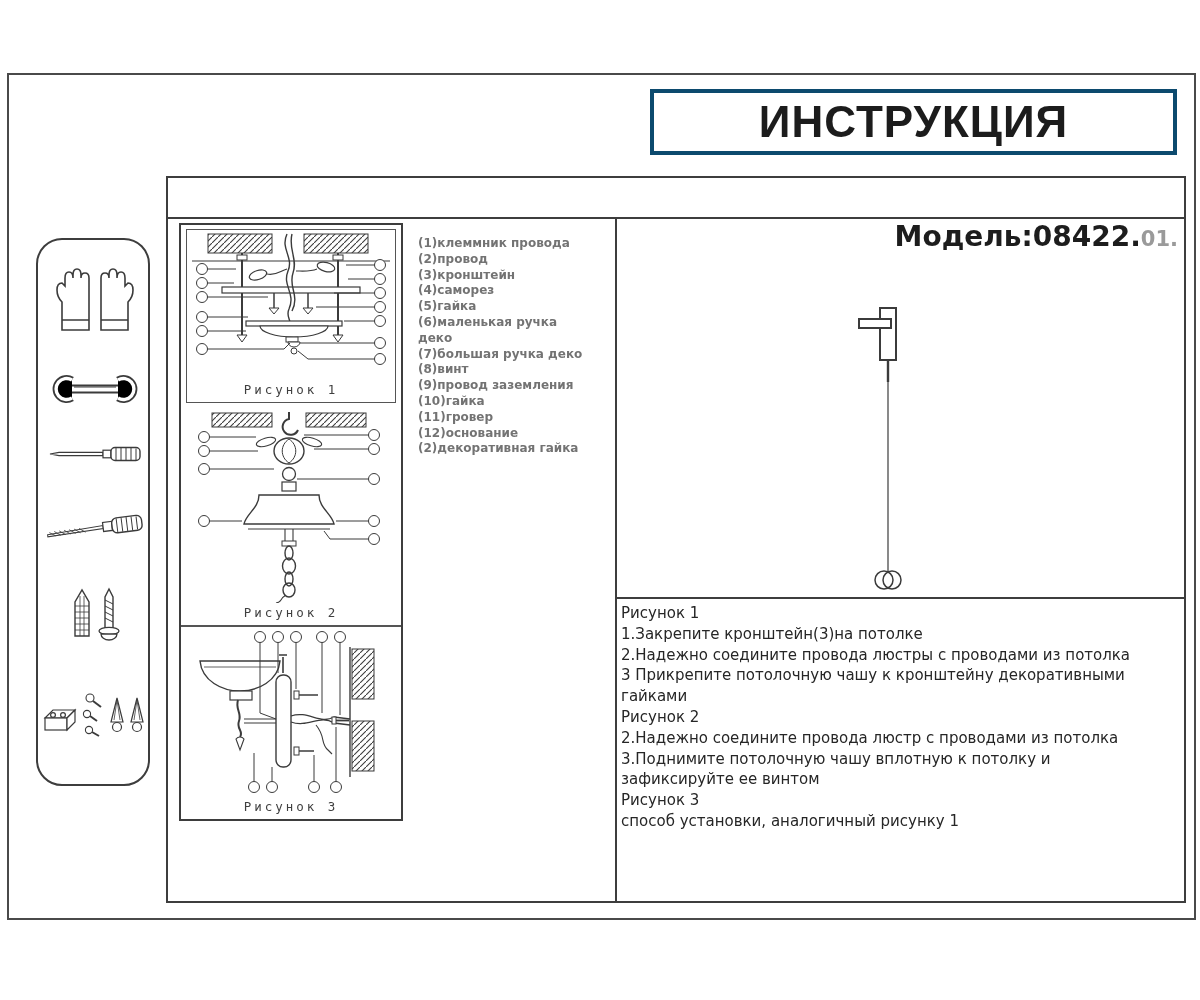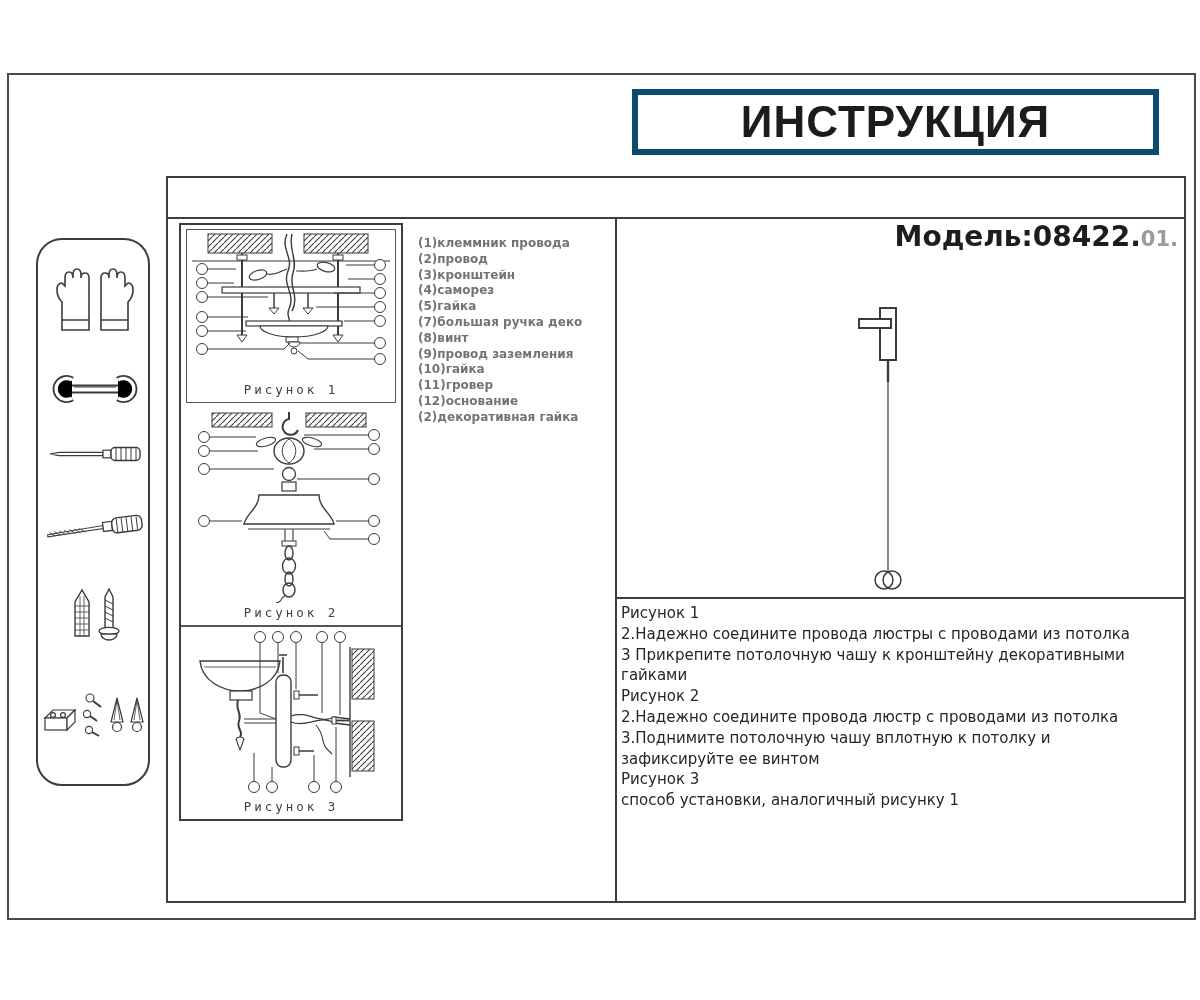--- a/index.html
+++ b/index.html
@@ -7,22 +7,22 @@
   body { width:1200px; height:1000px; position:relative; overflow:hidden;
          font-family:"DejaVu Sans", sans-serif; color:#222; }
 
   .abs { position:absolute; }
 
   
   .outer-frame { left:7px; top:73px; width:1189px; height:847px;
                  border:2px solid #4a4a4a; background:#fff; }
 
   
-  .title-box { left:632px; top:89px; width:527px; height:66px;
-               border:6px solid #0c4a6e; background:#fff;
+  .title-box { left:650px; top:89px; width:527px; height:66px;
+               border:4px solid #0c4a6e; background:#fff;
                display:flex; align-items:center; justify-content:center; }
   .title-box span { font-family:"Liberation Sans", sans-serif; font-weight:700;
                     font-size:44px; letter-spacing:1px; color:#1c1c1c; }
 
   
   .sidebar { left:36px; top:238px; width:114px; height:548px;
              border:2px solid #3d3d3d; border-radius:26px; background:#fff; }
   .tool { position:absolute; left:0; width:114px; display:flex; justify-content:center; }
 
   
@@ -339,20 +339,21 @@
     </svg>
     <div class="fig-label" style="top:574px;">Рисунок 3</div>
   </div>
 
   <ul class="abs parts">
     <li>(1)клеммник провода</li>
     <li>(2)провод</li>
     <li>(3)кронштейн</li>
     <li>(4)саморез</li>
     <li>(5)гайка</li>
+    <li>(6)маленькая ручка деко</li>
     <li>(7)большая ручка деко</li>
     <li>(8)винт</li>
     <li>(9)провод заземления</li>
     <li>(10)гайка</li>
     <li>(11)гровер</li>
     <li>(12)основание</li>
     <li>(2)декоративная гайка</li>
   </ul>
 
   <div class="abs model-line">
@@ -363,20 +364,21 @@
     <rect x="57" y="26" width="16" height="52" class="wf" stroke-width="2"></rect>
     <rect x="36" y="37" width="32" height="9" class="wf" stroke-width="2"></rect>
     <path d="M65,78 V100" class="ln" stroke-width="2.4"></path>
     <path d="M65,100 V290" class="ln" stroke-width="1.2"></path>
     <circle cx="61" cy="298" r="9" class="ln" stroke-width="1.5"></circle>
     <circle cx="69" cy="298" r="9" class="ln" stroke-width="1.5"></circle>
   </svg>
 
   <div class="abs instructions">
     <div>Рисунок 1</div>
+    <div>1.Закрепите кронштейн(3)на потолке</div>
     <div>2.Надежно соедините провода люстры с проводами из потолка</div>
     <div>3 Прикрепите потолочную чашу к кронштейну декоративными гайками</div>
     <div>Рисунок 2</div>
     <div>2.Надежно соедините провода люстр с проводами из потолка</div>
     <div>3.Поднимите потолочную чашу вплотную к потолку и зафиксируйте ее винтом</div>
     <div>Рисунок 3</div>
     <div>способ установки, аналогичный рисунку 1</div>
   </div>
 
 </div>

